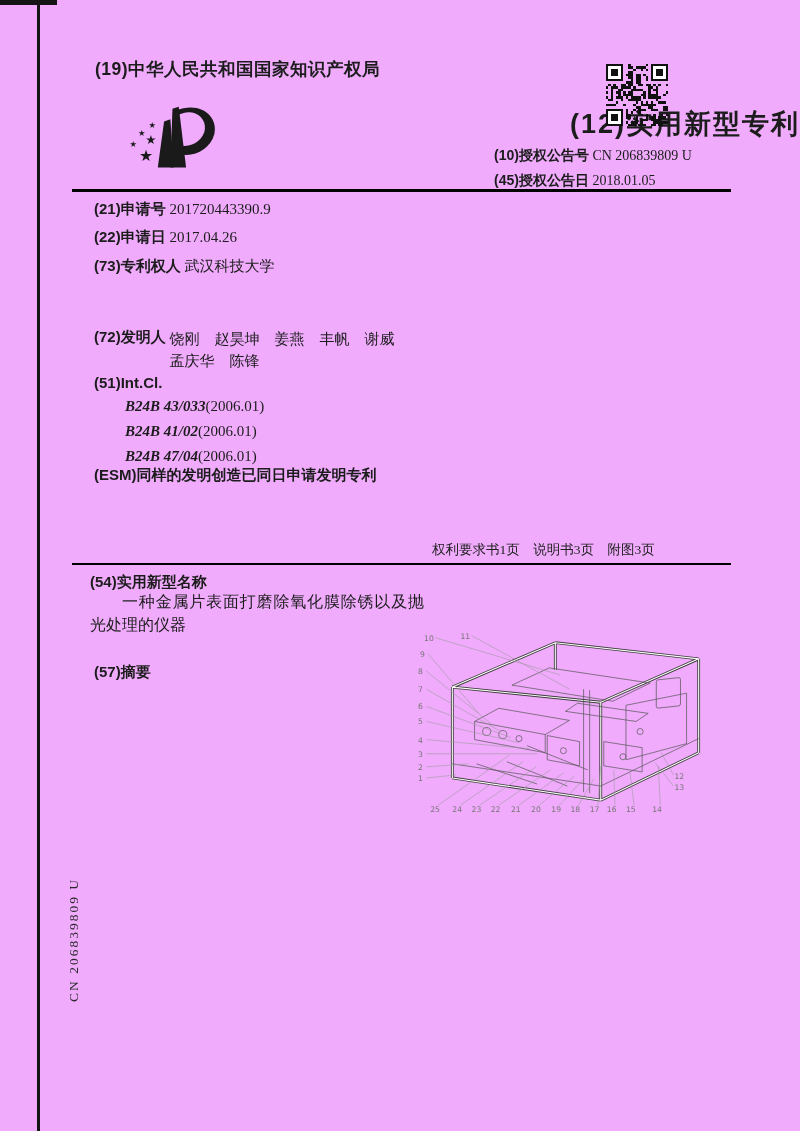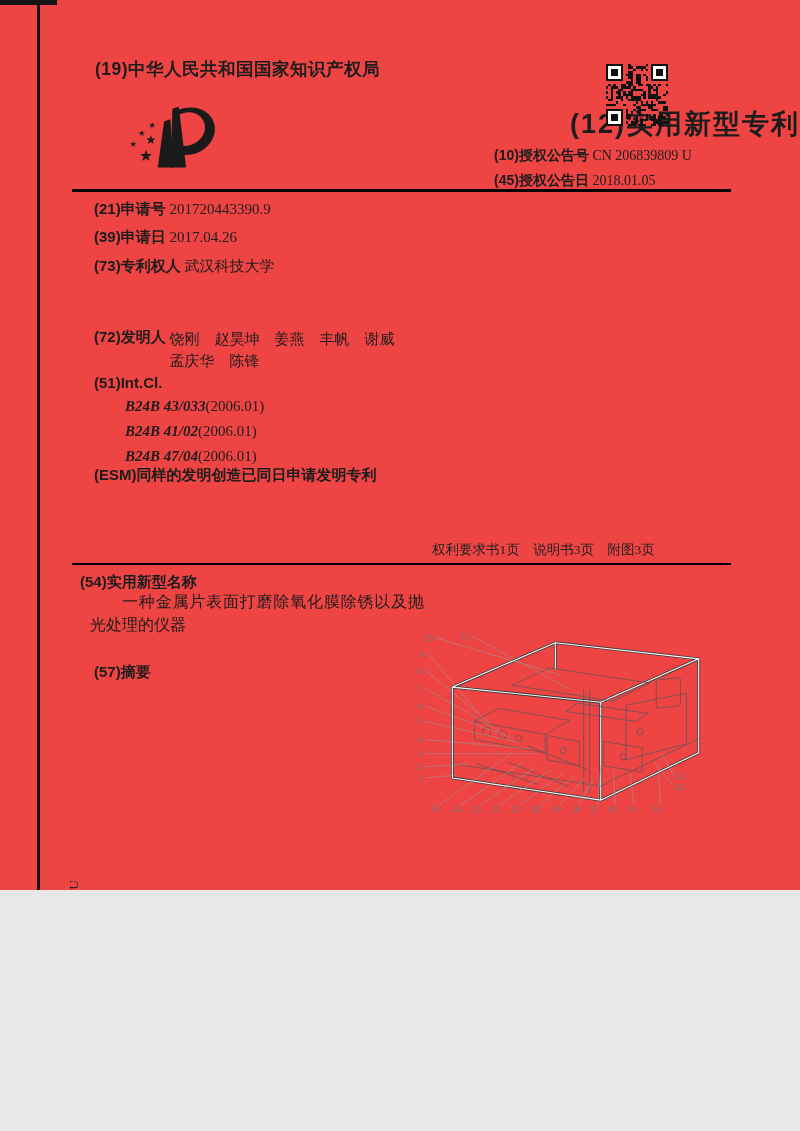--- a/index.html
+++ b/index.html
@@ -1,16 +1,16 @@
 <!DOCTYPE html>
 <html><head>
 <meta charset="utf-8">
 <style>
   html,body{margin:0;padding:0;background:#e8e8e8;}
-  .page{position:relative;width:800px;height:890px;background:#ef4444;overflow:hidden;
+  .page{position:relative;width:800px;height:1131px;background:#f0abfc;overflow:hidden;
         color:#1c1c1c;font-family:"Liberation Serif",serif;text-decoration:underline;}
   .lbl{font-family:"Liberation Sans",sans-serif;font-weight:bold;}
   .val{font-family:"Liberation Serif",serif;}
   .scan-left{position:absolute;left:37px;top:0;width:3px;height:1131px;background:#141414;}
   .scan-top{position:absolute;left:0;top:0;width:57px;height:5px;background:#141414;}
 
   .office{position:absolute;left:95px;top:57px;font:bold 17.5px "Liberation Sans",sans-serif;letter-spacing:.5px;}
   .logo{position:absolute;left:118px;top:90px;width:110px;height:102px;}
   .doc-type{position:absolute;left:0;top:106px;width:800px;text-align:right;
             font:bold 27px "Liberation Sans",sans-serif;letter-spacing:2px;}
@@ -300,21 +300,21 @@
   </div>
 
   <div class="rule-main"></div>
 
   <div class="b-row" style="left:94px;top:200px;">
     <span class="lbl">(21)申请号</span>
     <span class="val">201720443390.9</span>
   </div>
 
   <div class="b-row" style="left:94px;top:228px;">
-    <span class="lbl">(39)申请日</span>
+    <span class="lbl">(22)申请日</span>
     <span class="val">2017.04.26</span>
   </div>
 
   <div class="b-row" style="left:94px;top:257px;">
     <span class="lbl">(73)专利权人</span>
     <span class="val">武汉科技大学</span>
   </div>
 
 
   <div class="b-row" style="left:94px;top:328px;">
@@ -336,21 +336,21 @@
   </div>
   <div class="b-row" style="left:125px;top:448px;">
     <span class="intcl-code">B24B 47/04</span><span class="val">(2006.01)</span>
   </div>
 
   <div class="b-row lbl" style="left:94px;top:466px;">(ESM)同样的发明创造已同日申请发明专利</div>
 
   <div class="pages-line">权利要求书1页　说明书3页　附图3页</div>
   <div class="rule-mid"></div>
 
-  <div class="sec-label" style="left:80px;top:573px;">(54)实用新型名称</div>
+  <div class="sec-label" style="left:90px;top:573px;">(54)实用新型名称</div>
   <div class="title54">一种金属片表面打磨除氧化膜除锈以及抛光处理的仪器</div>
   <div class="sec-label" style="left:94px;top:651px;margin-top:12px;">(57)摘要</div>
 
   <div class="figure">
     <svg viewBox="0 0 315 232">
 
       <g stroke="#3c3c3c" fill="none" stroke-width="2.8" stroke-linejoin="round">
         <path d="M138,30 L36,74 M138,30 L280,46 M36,74 L183,89 M280,46 L183,89
                  M36,74 L36,164 M280,46 L280,139 M183,89 L183,186 M138,30 L138,57
                  M36,164 L183,186 M183,186 L280,139"></path>

